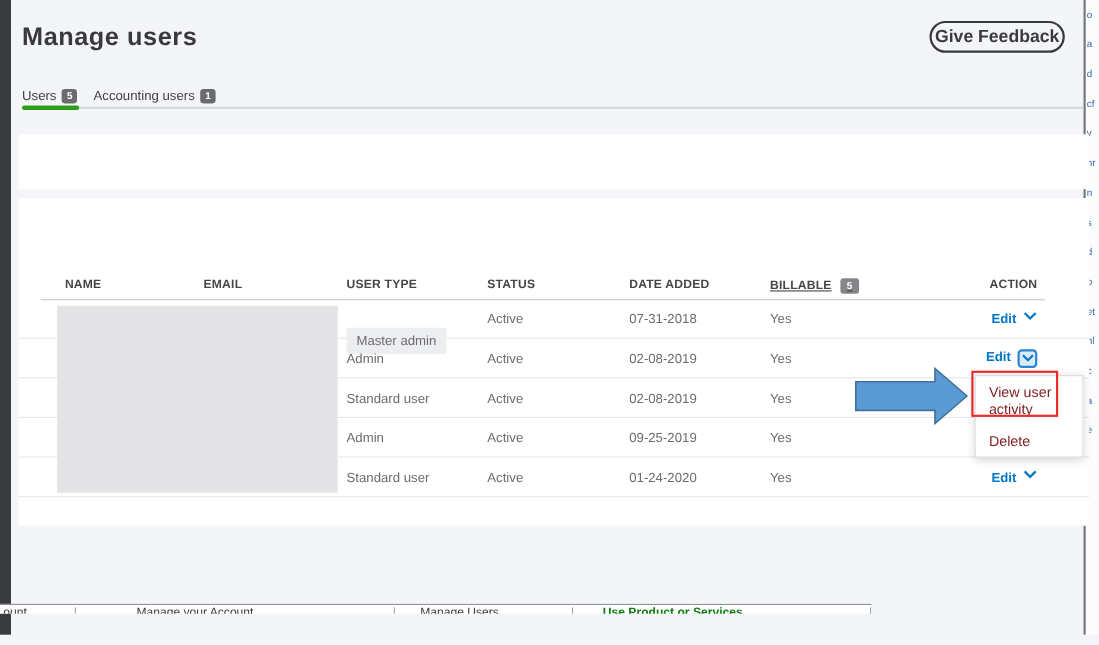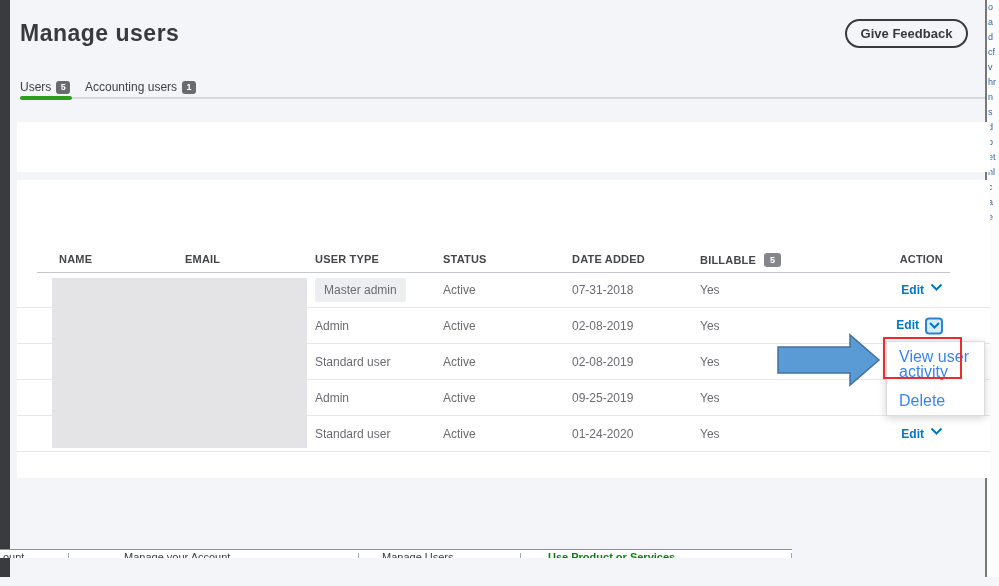--- a/index.html
+++ b/index.html
@@ -4,32 +4,32 @@
 <style>
   * { margin:0; padding:0; box-sizing:border-box; }
   body { font-family:"Liberation Sans", sans-serif; background:#e9eaee; }
   #screen{ position:relative; width:999px; height:586px; background:#f4f5f8; overflow:hidden;
            font-family:"Liberation Sans", sans-serif; }
 
   
   .left-strip{ position:absolute; left:0; top:0; width:10px; height:577px; background:#3a3b3f; }
   .right-sliver{ position:absolute; left:985px; top:0; width:14px; height:577px; background:#fcfcfd;
                  border-left:2px solid #75777c; overflow:hidden; }
-  .right-text{ width:9px; margin-left:1px; font-size:9px; line-height:15px; color:#3566ad;
+  .right-text{ width:9px; margin-left:1px; font-size:9px; line-height:27px; color:#3566ad;
                word-break:break-all; }
   .bottom-sliver{ position:absolute; left:0; top:549px; width:792px; height:9px; background:#ffffff;
                   border-top:1px solid #8f9297; overflow:hidden; }
   .bottom-sliver span{ position:absolute; top:1px; font-size:11px; color:#3a3b3e; white-space:nowrap; }
   .bottom-sliver .sep{ color:#9a9da3; }
   .bottom-sliver .green{ color:#0f7d10; font-weight:700; }
 
   
   .page-title{ position:absolute; left:20px; top:20px; font-size:23px; color:#393a3d; letter-spacing:.5px; }
   .feedback-btn{ position:absolute; left:845px; top:19px; width:123px; height:29px; background:transparent;
-                 border:2px solid #393a3d; border-radius:15px; font-family:inherit; font-size:13px;
+                 border:2px solid #393a3d; border-radius:15px; font-family:inherit; font-size:16px;
                  font-weight:600; color:#393a3d; cursor:pointer; }
 
   .tab{ position:absolute; top:79px; height:16px; display:flex; align-items:center; gap:5px;
         font-size:12px; color:#404146; cursor:pointer; }
   .tab-users{ left:20px; } .tab-firms{ left:85px; }
   .badge{ display:inline-flex; align-items:center; justify-content:center; width:14px; height:13px;
           border-radius:3px; background:#6a6b70; color:#fff; font-size:9px; font-weight:700; }
   .tabs-line{ position:absolute; left:20px; top:97px; width:965px; height:2px; background:#d6d9de; }
   .tab-underline{ position:absolute; left:20px; top:96px; width:52px; height:4px; background:#2ca01c; border-radius:2px; }
 
@@ -41,41 +41,41 @@
                  border-radius:2px; padding:0 8px; font-family:inherit; font-size:12px; font-style:italic;
                  color:#41434a; background:#fff; }
   .search-input::placeholder{ color:#9da2ab; font-style:italic; }
   .add-user-btn{ position:absolute; left:858px; top:20px; width:92px; height:28px; background:#2ca01c;
                  border:none; border-radius:14px; color:#fff; font-family:inherit; font-size:13px;
                  font-weight:700; cursor:pointer; }
 
   .thead{ position:absolute; left:0; top:70px; width:973px; height:22px; }
   .th{ position:absolute; top:3px; font-size:11px; font-weight:700; color:#45464a; letter-spacing:.2px; }
   .th-name{ left:42px; } .th-email{ left:168px; } .th-usertype{ left:298px; } .th-status{ left:426px; }
-  .th-date{ left:555px; } .th-billable{ left:683px; display:flex; align-items:center; gap:8px; }
+  .th-date{ left:555px; } .th-billable{ left:683px; display:flex; align-items:center; gap:8px;text-decoration:underline; }
   .th-action{ right:47px; }
   .billable-badge{ display:inline-flex; align-items:center; justify-content:center; width:17px; height:14px;
                    border-radius:3px; background:#84868c; color:#fff; font-size:9px; font-weight:700; }
   .head-divider{ position:absolute; left:20px; top:92px; width:913px; height:1px; background:#c5c8cd; }
 
   .tbody{ position:absolute; left:0; top:92px; width:973px; }
   .trow{ position:relative; height:36px; border-bottom:1px solid #e5e7ea; }
   .td{ position:absolute; top:50%; transform:translateY(-50%); font-size:12px; color:#6b6c72; white-space:nowrap; }
   .td-usertype{ left:298px; } .td-status{ left:426px; } .td-date{ left:555px; } .td-billable{ left:683px;text-align:center; }
   .td-action{ right:47px; display:flex; align-items:flex-start; gap:6px; }
-  .pill{ background:#edeef0; padding:5px 9px; border-radius:2px; }
+  .pill{ background:#edeef0; padding:5px 9px; border-radius:2px;margin-top:20px; }
   .edit-label{ color:#0077c5; font-weight:700; font-size:12px; cursor:pointer; }
   .chev-box{ display:inline-flex; align-items:center; justify-content:center; width:18px; height:17px;
              background:#d9ebf9; border:2px solid #2a84d3; border-radius:4px; cursor:pointer; }
   .redacted-block{ position:absolute; left:35px; top:98px; width:255px; height:170px; background:#e4e4e6; z-index:3; }
 
   
   .dropdown-menu{ position:absolute; left:886px; top:341px; width:99px; background:#fff;
                   border:1px solid #d9dbde; box-shadow:0 2px 8px rgba(0,0,0,.18); z-index:10; }
-  .menu-item{ padding:7px 6px 7px 12px; font-size:16px; line-height:15px; color:#3b82f6; cursor:pointer; }
+  .menu-item{ padding:7px 6px 7px 12px; font-size:13px; line-height:15px; color:#7f1d1d; cursor:pointer; }
   .highlight-box{ position:absolute; left:883px; top:337px; width:79px; height:42px;
                   border:2px solid #ec2b2b; z-index:12; background:transparent; }
   .annotation-arrow{ position:absolute; left:777px; top:333px; z-index:14; }
 </style>
 </head>
 <body>
 
 <div id="screen">
 
   <div class="left-strip"></div>

